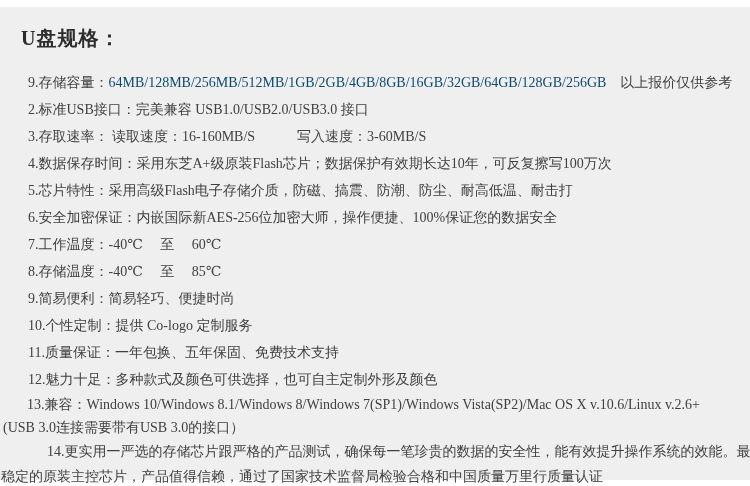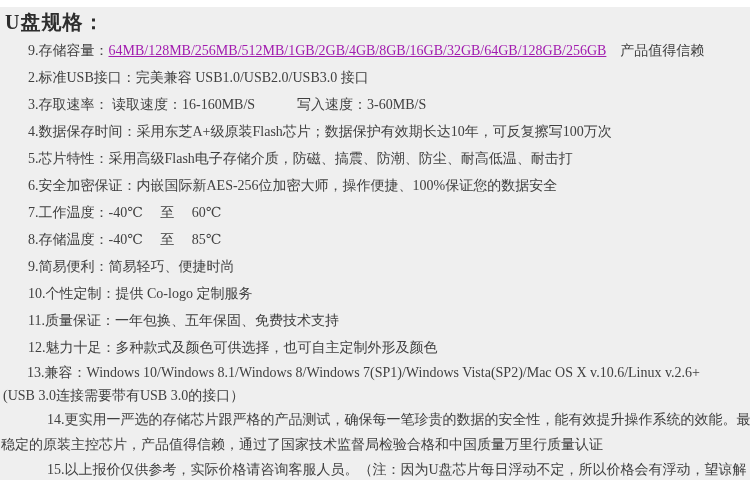--- a/index.html
+++ b/index.html
@@ -13,51 +13,51 @@
   }
   .panel {
     position: absolute;
     top: 7px;
     left: 0;
     width: 750px;
     height: 473px;
     background: #efefef;
   }
   .title {
-    margin: 0;
+    margin: 16px;
     padding: 2px 0 2px 5px;
     font-size: 20px;
     line-height: 26px;
     font-weight: bold;
     color: #2d2d2d;
     letter-spacing: 1px;
   }
   .line {
     font-size: 14px;
     color: #404040;
     white-space: pre;
     overflow: hidden;
     width: 750px;
   }
   .item  { line-height: 27px; padding-left: 28px; }
   .p13a  { line-height: 23px; padding-left: 27px; }
   .p13b  { line-height: 23px; padding-left: 3px;  }
   .p14a  { line-height: 25px; padding-left: 47px; }
   .p14b  { line-height: 25px; padding-left: 1px;  }
   .p15a  { line-height: 25px; padding-left: 47px; }
-  .red   { color: #a21caf; text-decoration: underline; }
+  .red   { color: #0c4a6e; }
 </style>
 </head>
 <body>
 
 <div class="panel">
 
   <h1 class="title">U盘规格：</h1>
 
-  <div class="line item"><span>9.存储容量：</span><span class="red">64MB/128MB/256MB/512MB/1GB/2GB/4GB/8GB/16GB/32GB/64GB/128GB/256GB</span><span>　产品值得信赖</span></div>
+  <div class="line item"><span>9.存储容量：</span><span class="red">64MB/128MB/256MB/512MB/1GB/2GB/4GB/8GB/16GB/32GB/64GB/128GB/256GB</span><span>　以上报价仅供参考</span></div>
 
   <div class="line item">2.标准USB接口：完美兼容 USB1.0/USB2.0/USB3.0 接口</div>
   <div class="line item">3.存取速率： 读取速度：16-160MB/S　　　写入速度：3-60MB/S</div>
   <div class="line item">4.数据保存时间：采用东芝A+级原装Flash芯片；数据保护有效期长达10年，可反复擦写100万次</div>
   <div class="line item">5.芯片特性：采用高级Flash电子存储介质，防磁、搞震、防潮、防尘、耐高低温、耐击打</div>
   <div class="line item">6.安全加密保证：内嵌国际新AES-256位加密大师，操作便捷、100%保证您的数据安全</div>
   <div class="line item">7.工作温度：-40℃　 至　 60℃</div>
   <div class="line item">8.存储温度：-40℃　 至　 85℃</div>
   <div class="line item">9.简易便利：简易轻巧、便捷时尚</div>
   <div class="line item">10.个性定制：提供 Co-logo 定制服务</div>

